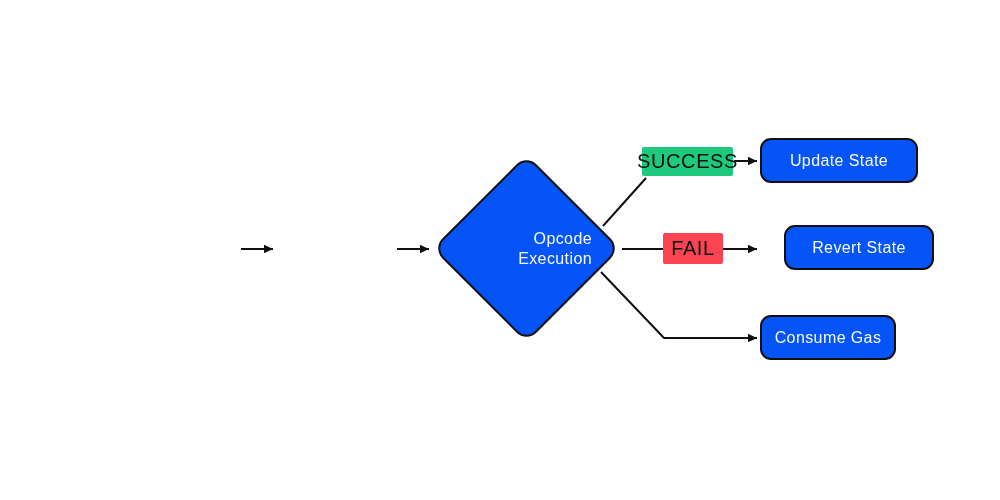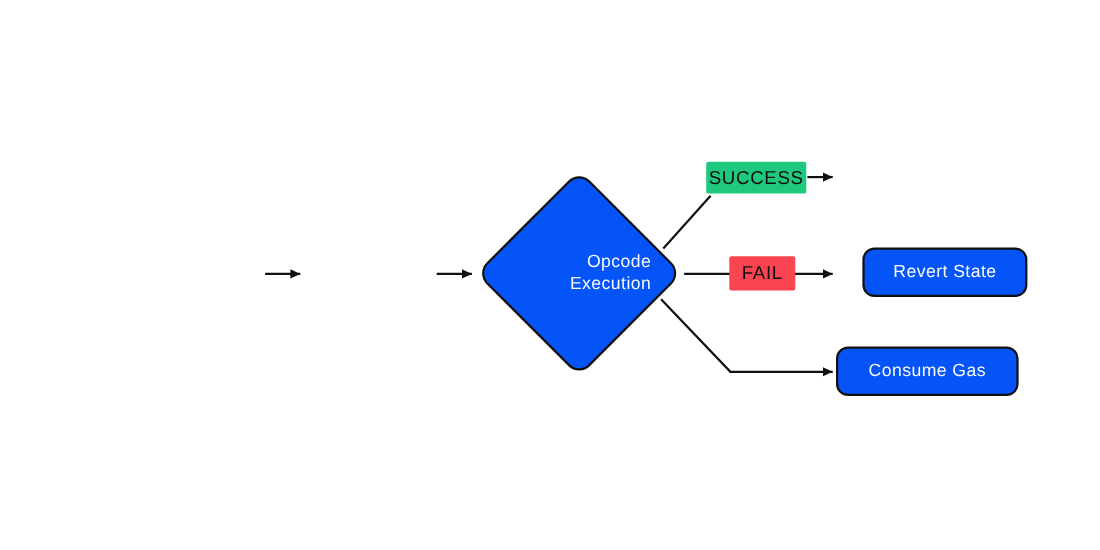--- a/index.html
+++ b/index.html
@@ -33,21 +33,21 @@
     align-items: center;
     justify-content: center;
     font-size: 16px;
     letter-spacing: 0.4px;
     white-space: nowrap;
   }
   #n-smart   { left: 82px;  top: 227px; width: 158px; height: 44px; }
   #n-opcode  { left: 276px; top: 227px; width: 120px; height: 44px; }
   #n-update  { left: 760px; top: 138px; width: 158px; height: 45px; }
   #n-revert  { left: 784px; top: 225px; width: 150px; height: 45px; }
-  #n-consume { left: 760px; top: 315px; width: 166px; height: 45px; }
+  #n-consume { left: 760px; top: 315px; width: 136px; height: 45px; }
 
   .diamond-shape {
     position: absolute;
     left: 460px;
     top: 182px;
     width: 133px;
     height: 133px;
     box-sizing: border-box;
     background: #0454F8;
     border: 2.5px solid #101010;
@@ -65,21 +65,21 @@
     line-height: 19.5px;
     letter-spacing: 0.4px;
   }
   .edge-label {
     position: absolute;
     box-sizing: border-box;
     display: flex;
     align-items: center;
     justify-content: center;
     color: #101010;
-    font-size: 17px;
+    font-size: 20px;
     letter-spacing: 0.6px;
     border-radius: 2px;
     white-space: nowrap;
   }
   #l-success { left: 642px; top: 147px; width: 91px; height: 29px; background: #1EC87D; }
   #l-fail    { left: 663px; top: 233px; width: 60px; height: 31px; background: #FA4452; justify-content: center; }
 </style>
 </head>
 <body>
 
@@ -105,20 +105,23 @@
   <div class="diamond-label">Opcode Execution</div>
 
   <div class="edge-label" id="l-success">
     <span>SUCCESS</span>
   </div>
 
   <div class="edge-label" id="l-fail">
     <span>FAIL</span>
   </div>
 
+  <div class="node" id="n-update">
+    <span>Update State</span>
+  </div>
 
   <div class="node" id="n-revert">
     <span>Revert State</span>
   </div>
 
   <div class="node" id="n-consume">
     <span>Consume Gas</span>
   </div>
 
 </div>

